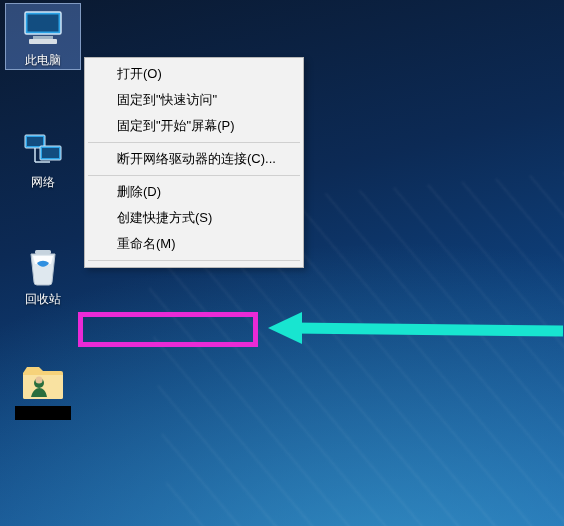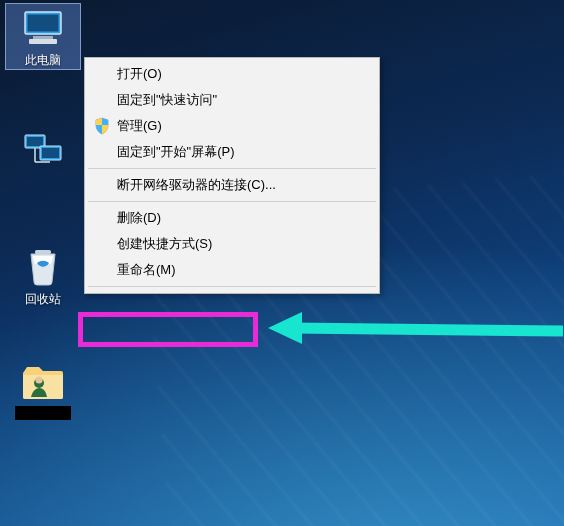--- a/index.html
+++ b/index.html
@@ -44,21 +44,21 @@
     .icon-box { width: 48px; height: 40px; margin: 4px auto 0; display: flex; align-items: center; justify-content: center; }
 
     .pc-svg { width: 44px; height: 36px; }
     .net-svg { width: 42px; height: 36px; }
     .bin-svg { width: 36px; height: 40px; }
     .folder-svg { width: 44px; height: 38px; }
 
     
     .ctx {
       position: absolute; left: 84px; top: 57px;
-      width: 296px;
+      width: 220px;
       background: #f2f2f2;
       border: 1px solid #b8b8b8;
       box-shadow: 3px 3px 6px rgba(0,0,0,.25);
       padding: 3px 2px;
       font-size: 13px; color: #000;
     }
     .ctx .item {
       height: 26px; line-height: 26px;
       padding-left: 30px; position: relative;
       white-space: nowrap;
@@ -104,20 +104,21 @@
     <div class="icon-box">
       <svg class="net-svg" viewBox="0 0 42 36">
         <rect x="3" y="3" width="20" height="13" rx="1" fill="#2aa2e6" stroke="#cfe4f5"></rect>
         <rect x="5" y="5" width="16" height="9" fill="#124d80"></rect>
         <rect x="18" y="14" width="21" height="14" rx="1" fill="#2aa2e6" stroke="#cfe4f5"></rect>
         <rect x="20" y="16" width="17" height="10" fill="#124d80"></rect>
         <line x1="13" y1="16" x2="13" y2="30" stroke="#cfe4f5" stroke-width="1.5"></line>
         <line x1="13" y1="30" x2="28" y2="30" stroke="#cfe4f5" stroke-width="1.5"></line>
       </svg>
     </div>
+    <span class="label">网络</span>
   </div>
 
   <div class="desktop-icon" style="left:6px; top:243px;text-align:center;">
     <div class="icon-box">
       <svg class="bin-svg" viewBox="0 0 36 40">
         <path d="M6 7h24l-3 28a3 3 0 0 1-3 3H12a3 3 0 0 1-3-3z" fill="#dfe8ef" stroke="#b6c4d1"></path>
         <path d="M8 9h20l-2 8H10z" fill="#ffffff" opacity=".9"></path>
         <path d="M12 16c4-3 8-3 12 0-3 5-9 5-12 0z" fill="#2f8fe0"></path>
         <rect x="10" y="3" width="16" height="4" rx="1.5" fill="#c6d3de"></rect>
       </svg>
@@ -139,32 +140,20 @@
   </div>
 
   <div class="ctx">
     <div class="item">
       <span>打开(O)</span>
     </div>
     <div class="item">
       <span>固定到"快速访问"</span>
     </div>
     <div class="item">
-      <span class="gutter-icon">
-        <svg class="shield-svg" viewBox="0 0 16 18">
-          <path d="M8 1l6 2v5c0 4.5-3 8-6 9-3-1-6-4.5-6-9V3z" fill="#f4f4f4" stroke="#7a7a7a" stroke-width="0.6"></path>
-          <path d="M8 1l6 2v5H8z" fill="#3db2ff"></path>
-          <path d="M2 3l6-2v7H2z" fill="#ffd24a"></path>
-          <path d="M8 8h6c0 4.5-3 8-6 9z" fill="#ffd24a"></path>
-          <path d="M8 8v9c-3-1-6-4.5-6-9z" fill="#3db2ff"></path>
-        </svg>
-      </span>
-      <span>管理(G)</span>
-    </div>
-    <div class="item">
       <span>固定到"开始"屏幕(P)</span>
     </div>
     <div class="sep"></div>
     <div class="item">
       <span>断开网络驱动器的连接(C)...</span>
     </div>
     <div class="sep"></div>
     <div class="item">
       <span>删除(D)</span>
     </div>

